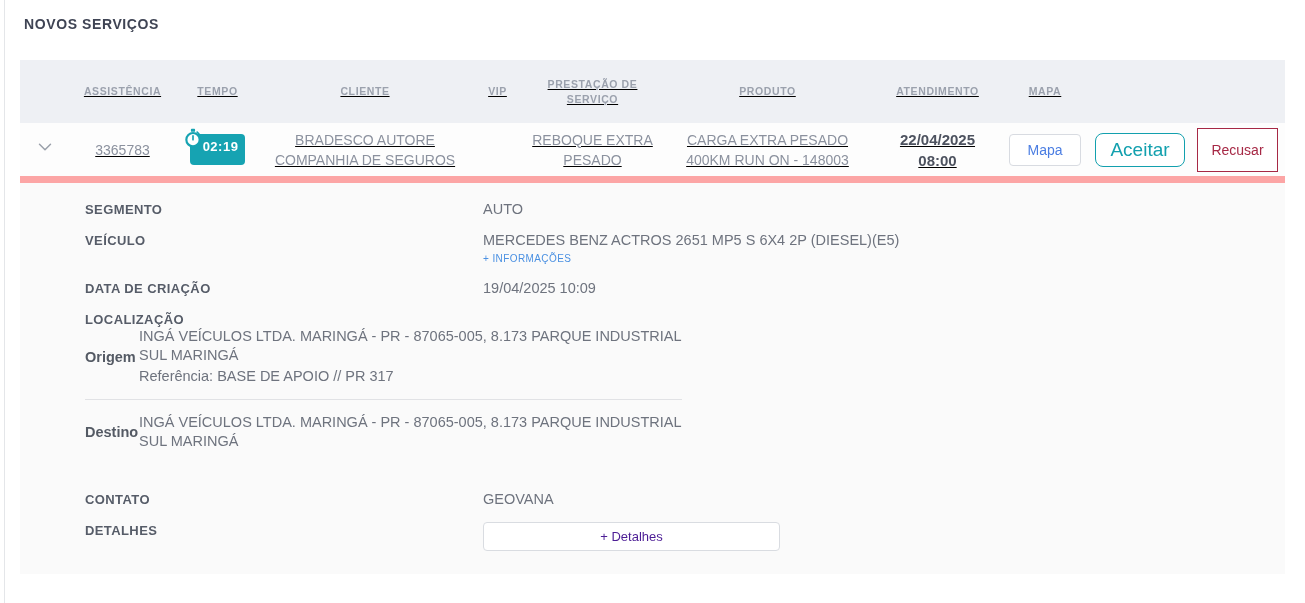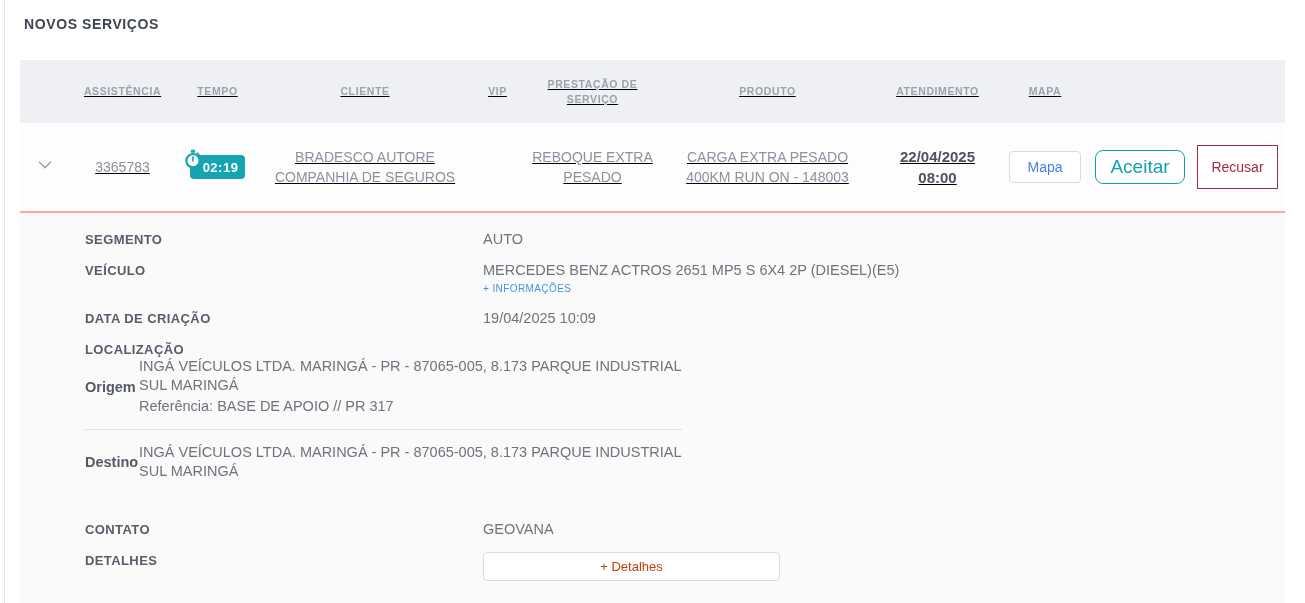--- a/index.html
+++ b/index.html
@@ -11,29 +11,29 @@
 
   .page-heading { padding:16px 0 11px 4px; font-size:14px; font-weight:700;
                   color:#3f4454; letter-spacing:0.6px; height:60px; }
 
   
   .grid-row { display:grid;
     grid-template-columns:50px 105px 85px 210px 55px 135px 215px 125px 90px 100px 95px;text-decoration:underline; }
   .thead { background:#eef0f4; height:63px; align-items:center; }
   .th { text-align:center; font-size:10.5px; font-weight:700; color:#9ba1ad;
         letter-spacing:0.6px; line-height:15px; padding:0 6px; }
-  .trow { background:#fdfdfd; height:90px; align-items:center; border-bottom:2px solid #fca5a5; }
+  .trow { background:#fdfdfd; height:60px; align-items:center; border-bottom:7px solid #fca5a5; }
   .td { text-align:center; font-size:14px; color:#8b919e; line-height:20px; padding:0 4px; }
   .td.bold-cell { font-weight:700; color:#4d525f; font-size:15px; line-height:21px; }
 
   .chevron { display:inline-block; cursor:pointer; }
 
   .timer-badge { position:relative; display:inline-block; background:#16a3b2;
                  color:#fff; font-weight:700; font-size:13px; letter-spacing:0.5px;
-                 padding:3px 7px 1px 13px; border-radius:4px; }
+                 padding:3px 7px 8px 13px; border-radius:4px; }
   .timer-badge svg { position:absolute; left:-7px; top:-6px; }
 
   .btn { background:#fff; cursor:pointer; font-family:inherit; display:inline-block; }
   .btn-mapa { color:#4a7de2; border:1px solid #d8dbe1; border-radius:4px;
               font-size:14px; padding:7px 17px; }
   .btn-aceitar { color:#12a0ae; border:1.5px solid #12a0ae; border-radius:8px;
                  font-size:19px; padding:5px 14px; }
   .btn-recusar { color:#a62845; border:1.5px solid #a62845; border-radius:0;
                  font-size:14px; padding:13px 13px; }
 
@@ -47,21 +47,21 @@
   .info-link { display:inline-block; margin-top:5px; font-size:10px; color:#4a90e2;
                letter-spacing:0.4px; text-decoration:none; cursor:pointer; }
 
   .loc-row { display:flex; align-items:center; }
   .loc-label { width:54px; flex-shrink:0; font-weight:700; color:#545a64; font-size:14.5px; }
   .loc-text { max-width:545px; font-size:14.5px; color:#6e737e; line-height:19px; }
   .loc-ref { margin-top:2px; }
   .loc-divider { width:597px; border-top:1px solid #e1e2e5; margin:13px 0; }
 
   .btn-detalhes { width:297px; height:29px; background:#fff; border:1px solid #d9dce1;
-                  border-radius:4px; color:#c2410c; font-size:13px; font-family:inherit;
+                  border-radius:4px; color:#4c1d95; font-size:13px; font-family:inherit;
                   cursor:pointer; }
   .detail-row.detalhes-row { margin-bottom:0; }
   .detail-row.loc-block-row { margin-bottom:40px;flex-direction:column; }
 </style>
 </head>
 <body>
 
 <div class="page">
   <div class="left-rail"></div>
 

